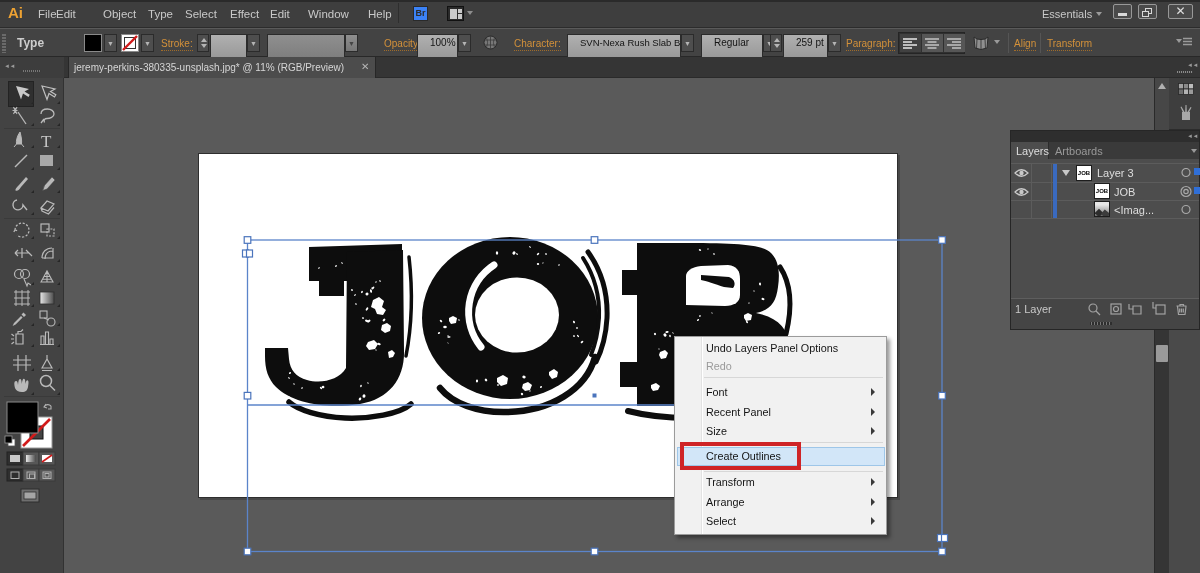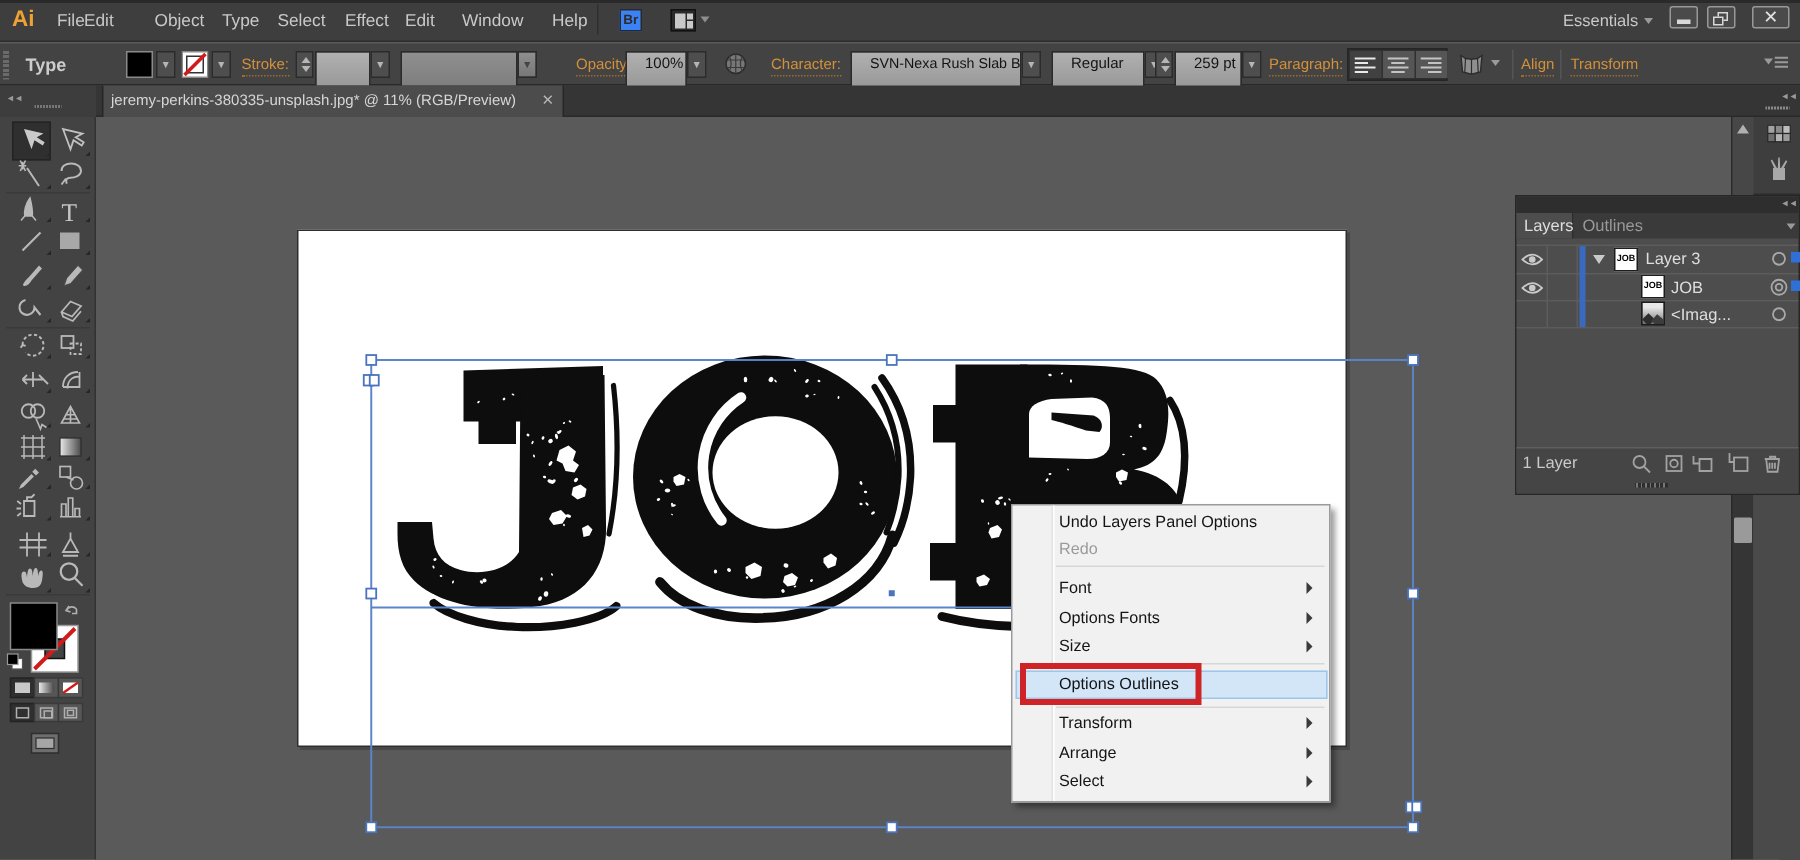--- a/index.html
+++ b/index.html
@@ -455,21 +455,21 @@
 </div>
 
 <div class="abs" style="left:1010px;top:130px;width:190px;height:200px;background:#4d4d4d;border:1px solid #262626" id="layerspanel">
   <div class="abs" style="left:0;top:0;width:188px;height:11px;background:#2e2e2e">
     <div class="abs" style="left:176px;top:2px;color:#9a9a9a;font-size:6px;letter-spacing:-0.5px">◄◄</div>
   </div>
   <div class="abs" style="left:0;top:11px;width:188px;height:17px;background:#3a3a3a">
     <div class="abs" style="left:0;top:0;width:38px;height:17px;background:#4d4d4d;border-right:1px solid #2c2c2c">
       <span class="abs" style="left:5px;top:3px;font-size:11px;color:#dedede">Layers</span>
     </div>
-    <span class="abs" style="left:44px;top:3px;font-size:11px;color:#999">Outlines</span>
+    <span class="abs" style="left:44px;top:3px;font-size:11px;color:#999">Artboards</span>
     <div class="abs" style="left:180px;top:7px;width:0;height:0;border-top:4px solid #999;border-left:3px solid transparent;border-right:3px solid transparent"></div>
   </div>
 
   <div class="abs" style="left:0;top:32px;width:188px;height:55px" id="rows">
     <div class="abs" style="left:0;top:0;width:188px;height:1px;background:#5c5c5c"></div>
     <div class="abs" style="left:0;top:19px;width:188px;height:1px;background:#5c5c5c"></div>
     <div class="abs" style="left:0;top:37px;width:188px;height:1px;background:#5c5c5c"></div>
     <div class="abs" style="left:0;top:55px;width:188px;height:1px;background:#5c5c5c"></div>
     <div class="abs" style="left:20px;top:0;width:1px;height:55px;background:#5c5c5c"></div>
     <div class="abs" style="left:40px;top:0;width:1px;height:55px;background:#5c5c5c"></div>
@@ -526,27 +526,27 @@
 </div>
 
 <div class="abs" style="left:674px;top:336px;width:213px;height:199px;background:#f1f1f1;border:1px solid #9b9b9b;box-shadow:3px 3px 4px rgba(0,0,0,0.4)" id="ctxmenu">
   <div class="abs" style="left:26px;top:0;width:1px;height:197px;background:#e2e2e2"></div>
   <div class="abs" style="left:27px;top:0;width:1px;height:197px;background:#fff"></div>
   <span class="cmitem" style="top:5px">Undo Layers Panel Options</span>
   <span class="cmitem" style="top:23px;color:#9a9a9a">Redo</span>
   <div class="cmsep" style="top:40px"></div>
   <span class="cmitem" style="top:49px">Font</span>
     <div class="cmarrow" style="top:51px"></div>
-  <span class="cmitem" style="top:69px">Options Fonts</span>
+  <span class="cmitem" style="top:69px">Recent Panel</span>
     <div class="cmarrow" style="top:71px"></div>
   <span class="cmitem" style="top:88px">Size</span>
     <div class="cmarrow" style="top:90px"></div>
   <div class="cmsep" style="top:105px"></div>
   <div class="abs" style="left:2px;top:110px;width:208px;height:19px;background:#d2e6f8;border:1px solid #9ec6e8"></div>
-  <span class="cmitem" style="top:113px">Options Outlines</span>
+  <span class="cmitem" style="top:113px">Create Outlines</span>
   <div class="cmsep" style="top:134px"></div>
   <span class="cmitem" style="top:139px">Transform</span>
     <div class="cmarrow" style="top:141px"></div>
   <span class="cmitem" style="top:159px">Arrange</span>
     <div class="cmarrow" style="top:161px"></div>
   <span class="cmitem" style="top:178px">Select</span>
     <div class="cmarrow" style="top:180px"></div>
 </div>
 
 <div class="abs" style="left:680px;top:442px;width:121px;height:28px;border:4px solid #cf2427"></div>

